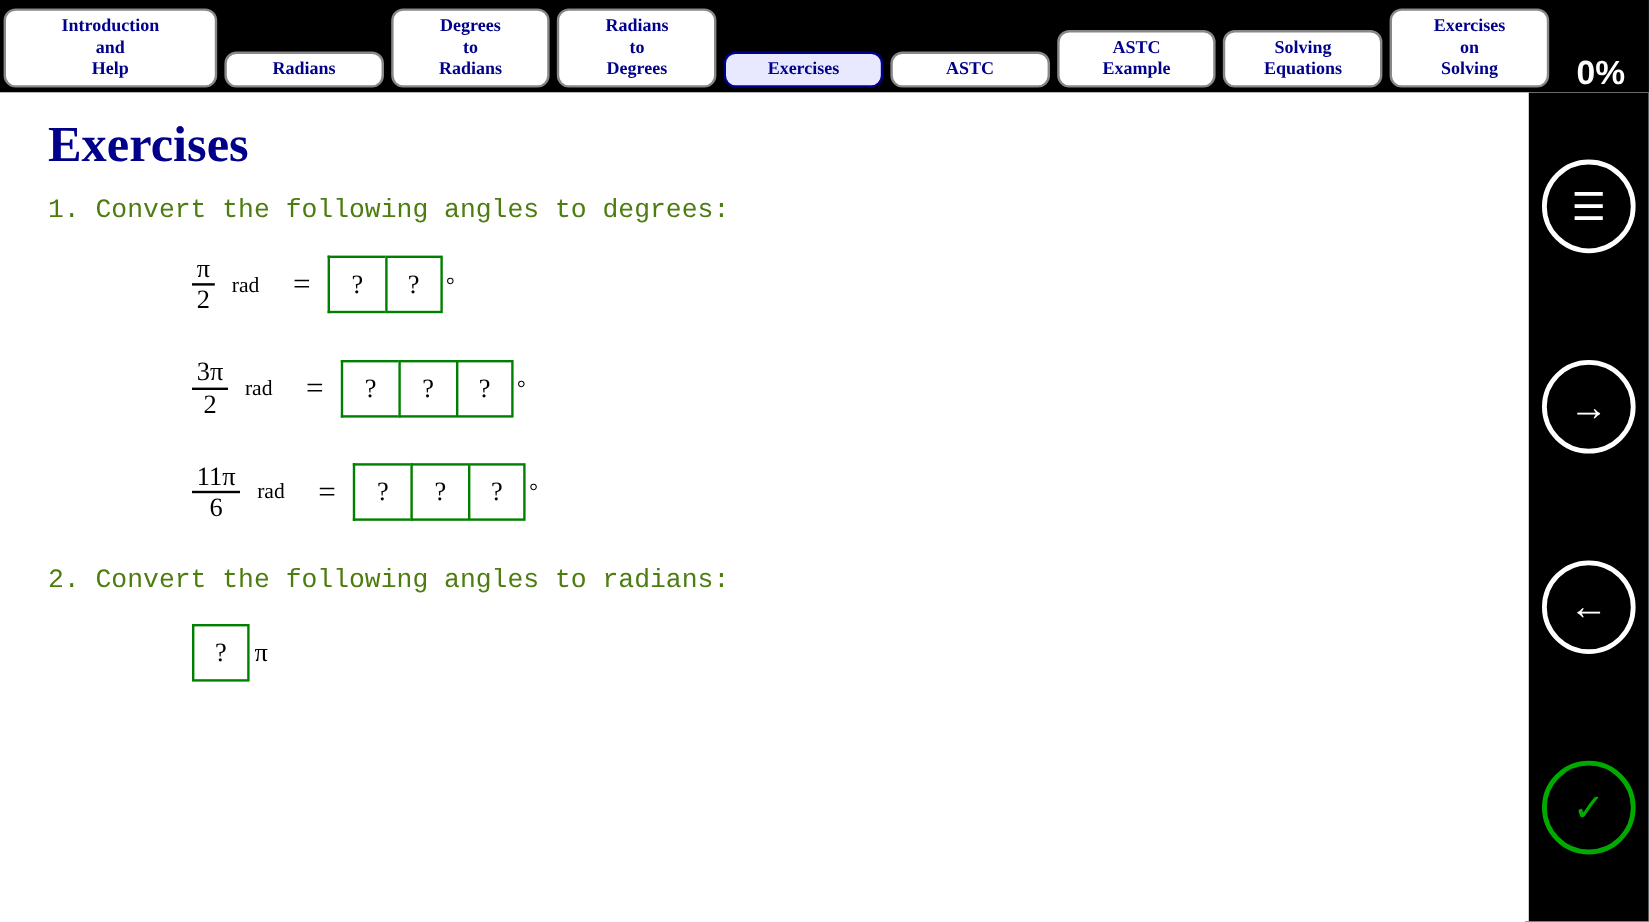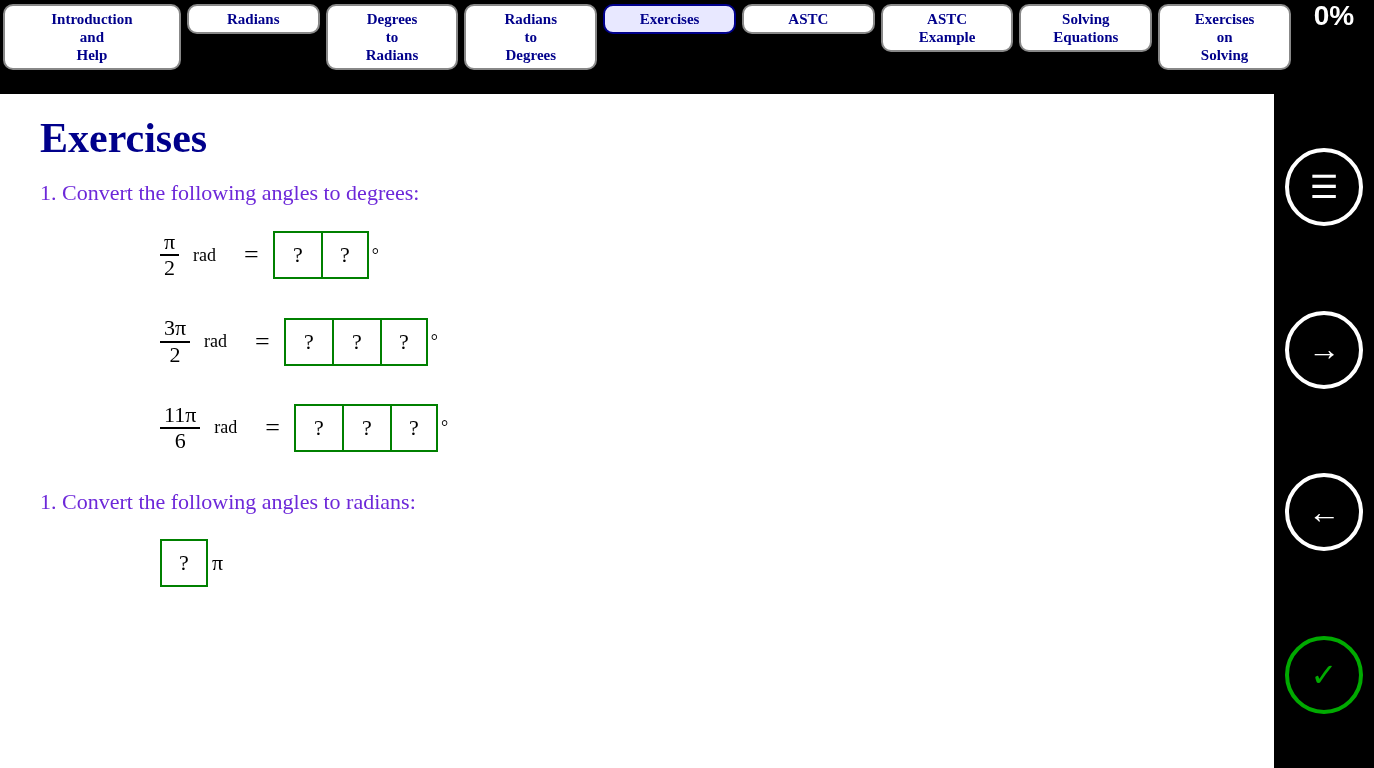--- a/index.html
+++ b/index.html
@@ -11,23 +11,23 @@
       overflow: hidden;
       display: flex;
       flex-direction: column;
     }
 
     
     #navbar {
       display: flex;
       flex-direction: row;
       background: #000;
-      height: 94px;
+      height: 77px;
       flex-shrink: 0;
-      align-items: flex-start;
+      align-items: flex-end;
     }
     .nav-tab {
       display: flex;
       align-items: center;
       justify-content: center;
       text-align: center;
       background: #fff;
       border: 2px solid #888;
       border-radius: 10px;
       margin: 4px 3px;
@@ -81,23 +81,23 @@
     h1.exercises-title {
       color: #00008b;
       font-size: 42px;
       font-weight: bold;
       margin-bottom: 18px;
       font-family: 'Times New Roman', Times, serif;
     }
 
     .question-text {
       font-size: 22px;
-      color: #6d28d9;
+      color: #4d7c0f;
       margin-bottom: 24px;
-      font-family: Liberation Serif, serif;
+      font-family: Liberation Mono, monospace;
     }
 
     .exercise-row {
       display: flex;
       align-items: center;
       margin-bottom: 36px;
       padding-left: 120px;
     }
 
     .fraction {
@@ -262,21 +262,21 @@
       <span class="rad-label">rad</span>
       <span class="equals-sign">=</span>
       <div class="answer-boxes box-set-3">
         <div class="answer-box">?</div>
         <div class="answer-box">?</div>
         <div class="answer-box">?</div>
       </div>
       <span class="degree-symbol">°</span>
     </div>
 
-    <p class="question-text">1.  Convert the following angles to radians:</p>
+    <p class="question-text">2.  Convert the following angles to radians:</p>
 
     <div class="exercise-row">
       <div class="answer-boxes box-set-2">
         <div class="answer-box">?</div>
       </div>
       <span class="pi-symbol" style="font-size:22px; margin-left:4px;">π</span>
     </div>
 
   </div>
 

